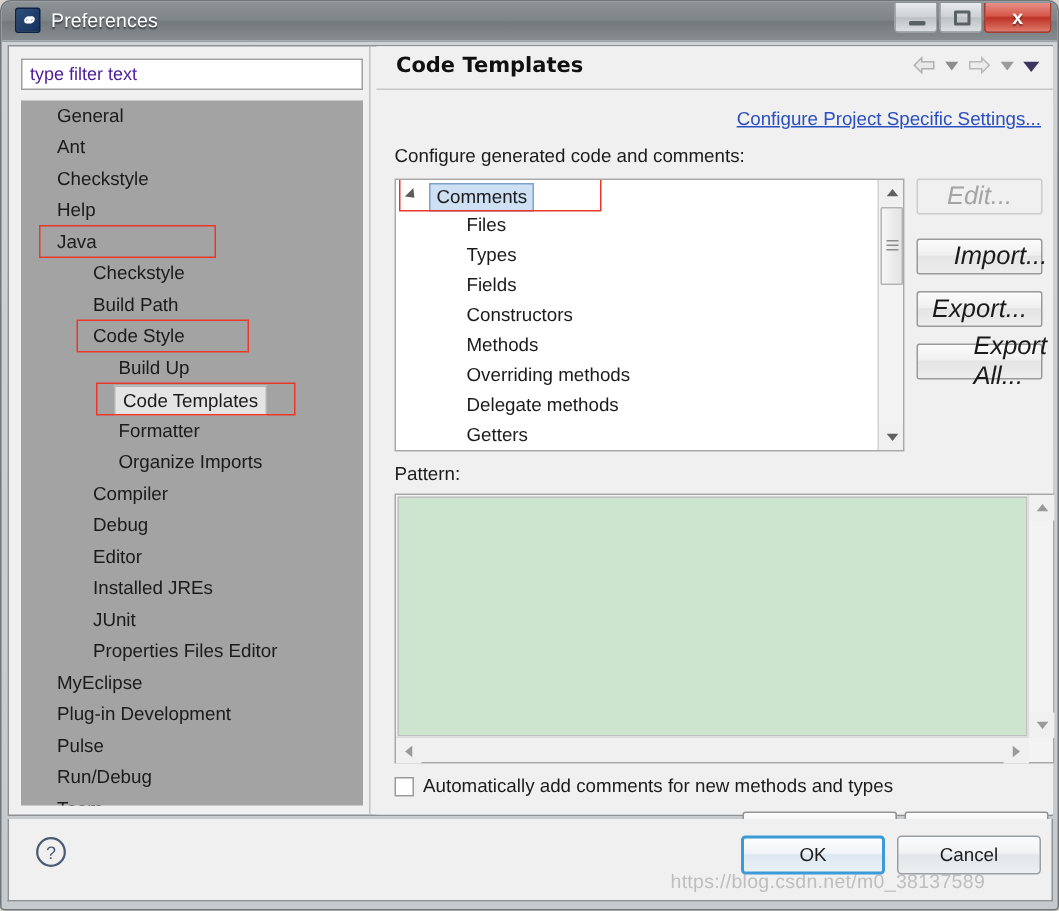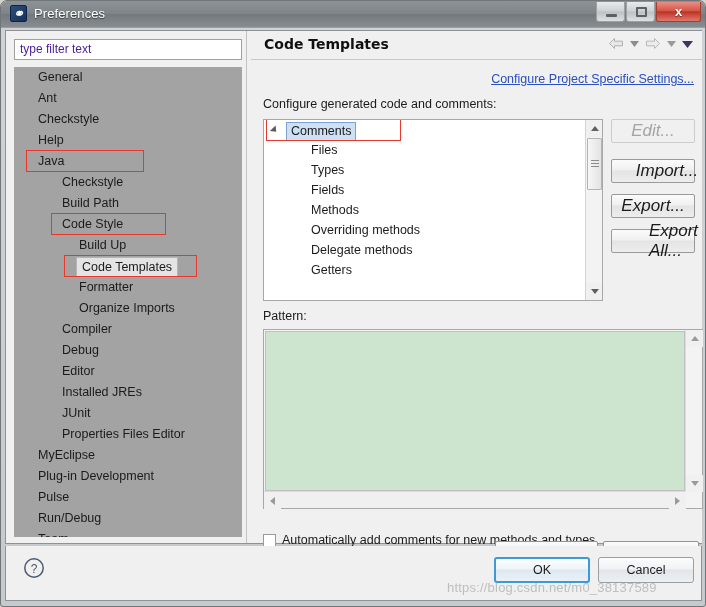--- a/index.html
+++ b/index.html
@@ -349,21 +349,21 @@
     background: #f0f0f0;
     border-top: 1px solid #dcdcdc;
   }
   .sb-arrow.left { position: absolute; left: 0; top: 0; }
   .sb-arrow.right { position: absolute; right: 0; top: 0; }
 
   
   #auto-comments-row {
     position: absolute;
     left: 12px; top: 486px;
-    display: flex; align-items: center; gap: 6px; margin-top: 16px;
+    display: flex; align-items: center; gap: 6px;
   }
   .checkbox {
     width: 13px; height: 13px;
     background: #ffffff;
     border: 1px solid #9a9a9a;
     display: inline-block;
   }
   #auto-comments-label {
     font-size: 12.5px;
     color: #1b1b1b;
@@ -526,20 +526,21 @@
 
       <div id="configure-desc">Configure generated code and comments:</div>
 
       <div id="tmpl-box">
         <div id="tmpl-list">
             <div class="tmpl-row root selected"><span class="tw"></span><span class="lbl">Comments</span></div>
             <div class="annot" style="left: 2px; top: -1px; width: 135px; height: 22px;"></div>
             <div class="tmpl-row child"><span class="lbl">Files</span></div>
             <div class="tmpl-row child"><span class="lbl">Types</span></div>
             <div class="tmpl-row child"><span class="lbl">Fields</span></div>
+            <div class="tmpl-row child"><span class="lbl">Constructors</span></div>
             <div class="tmpl-row child"><span class="lbl">Methods</span></div>
             <div class="tmpl-row child"><span class="lbl">Overriding methods</span></div>
             <div class="tmpl-row child"><span class="lbl">Delegate methods</span></div>
             <div class="tmpl-row child"><span class="lbl">Getters</span></div>
           </div>
         <div id="tmpl-scroll">
           <div class="sb-arrow up">
             <svg width="8" height="5" viewBox="0 0 8 5">
                 <path d="M4 0 L8 5 L0 5 Z" fill="#606060"></path>
               </svg>

